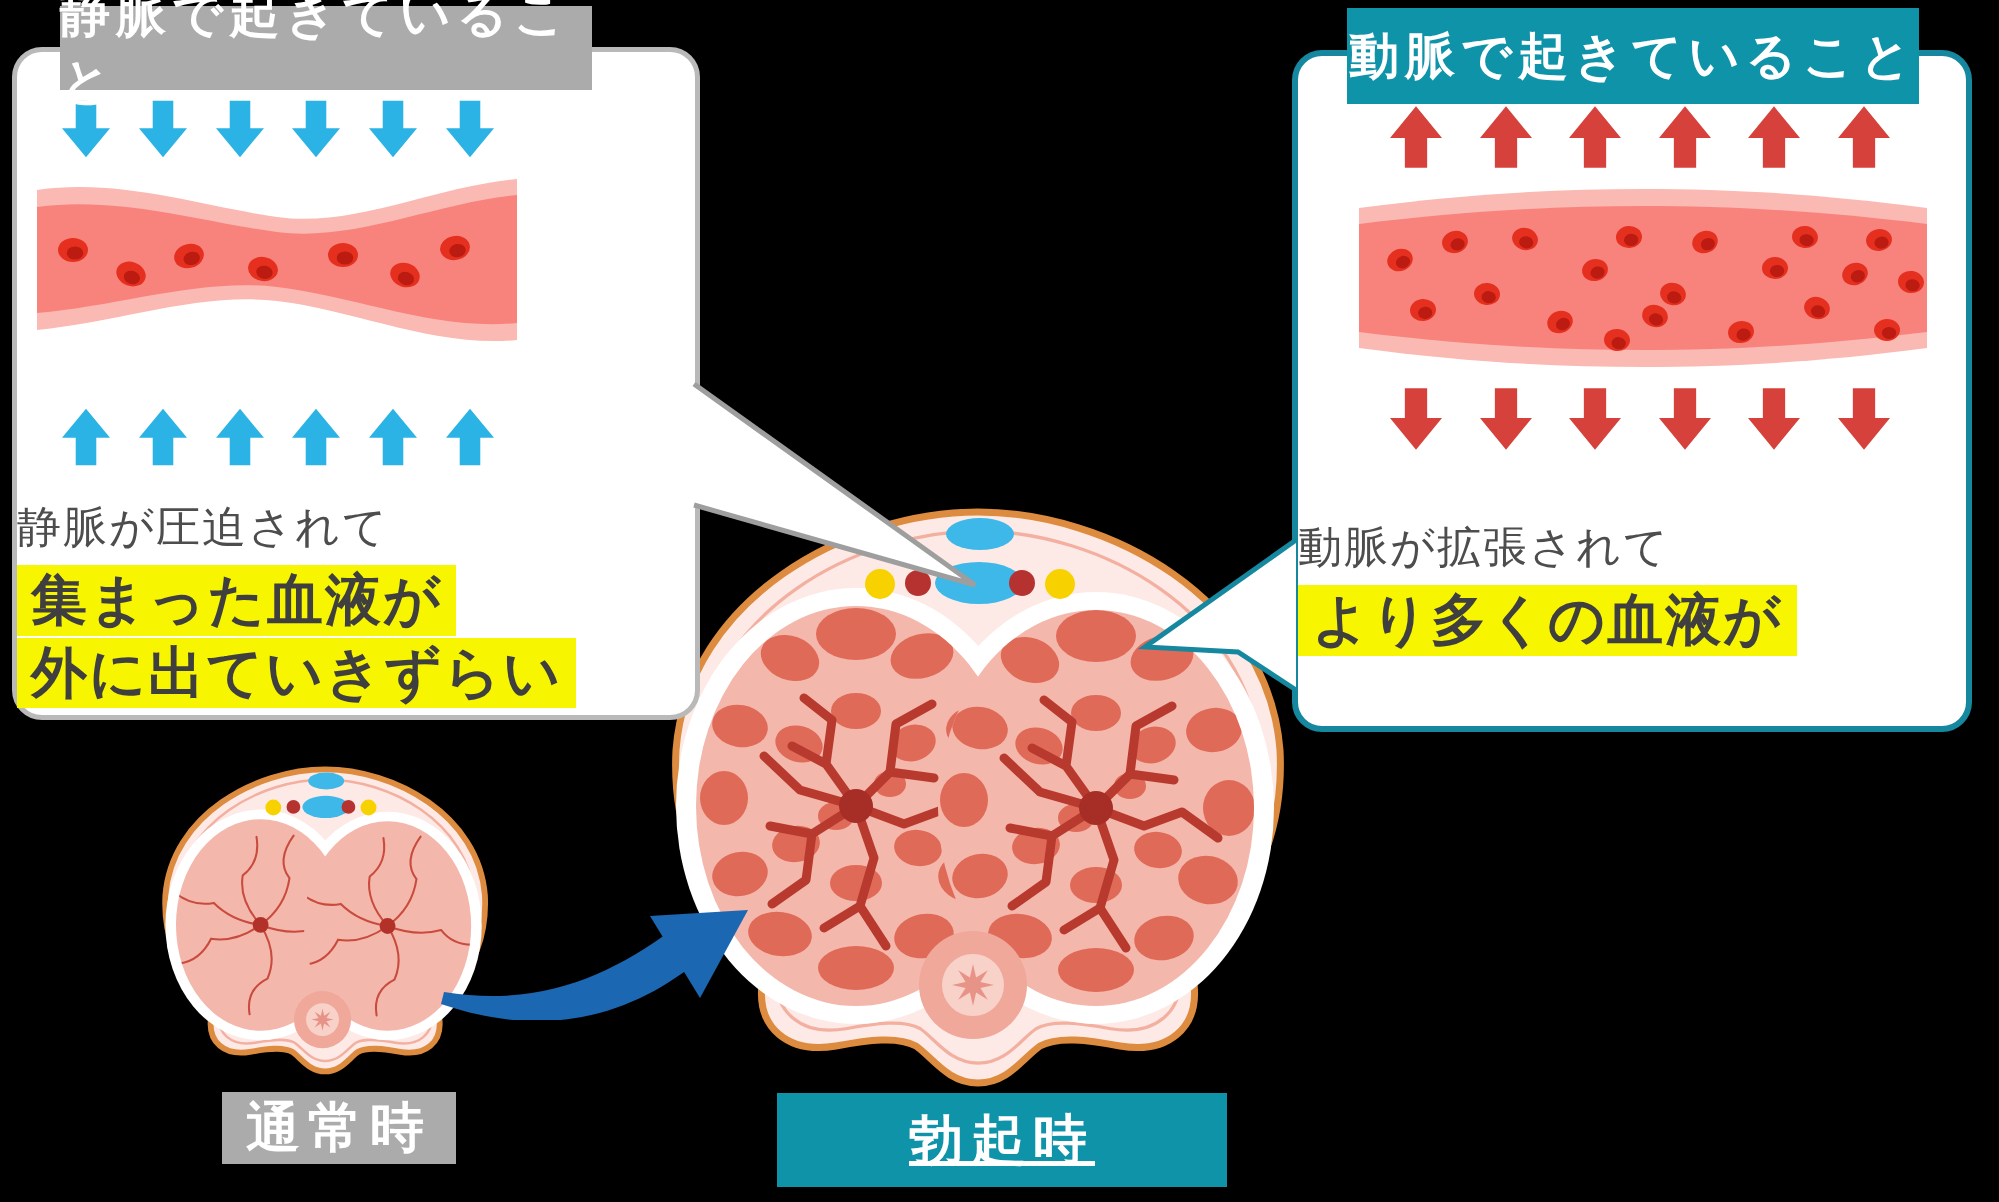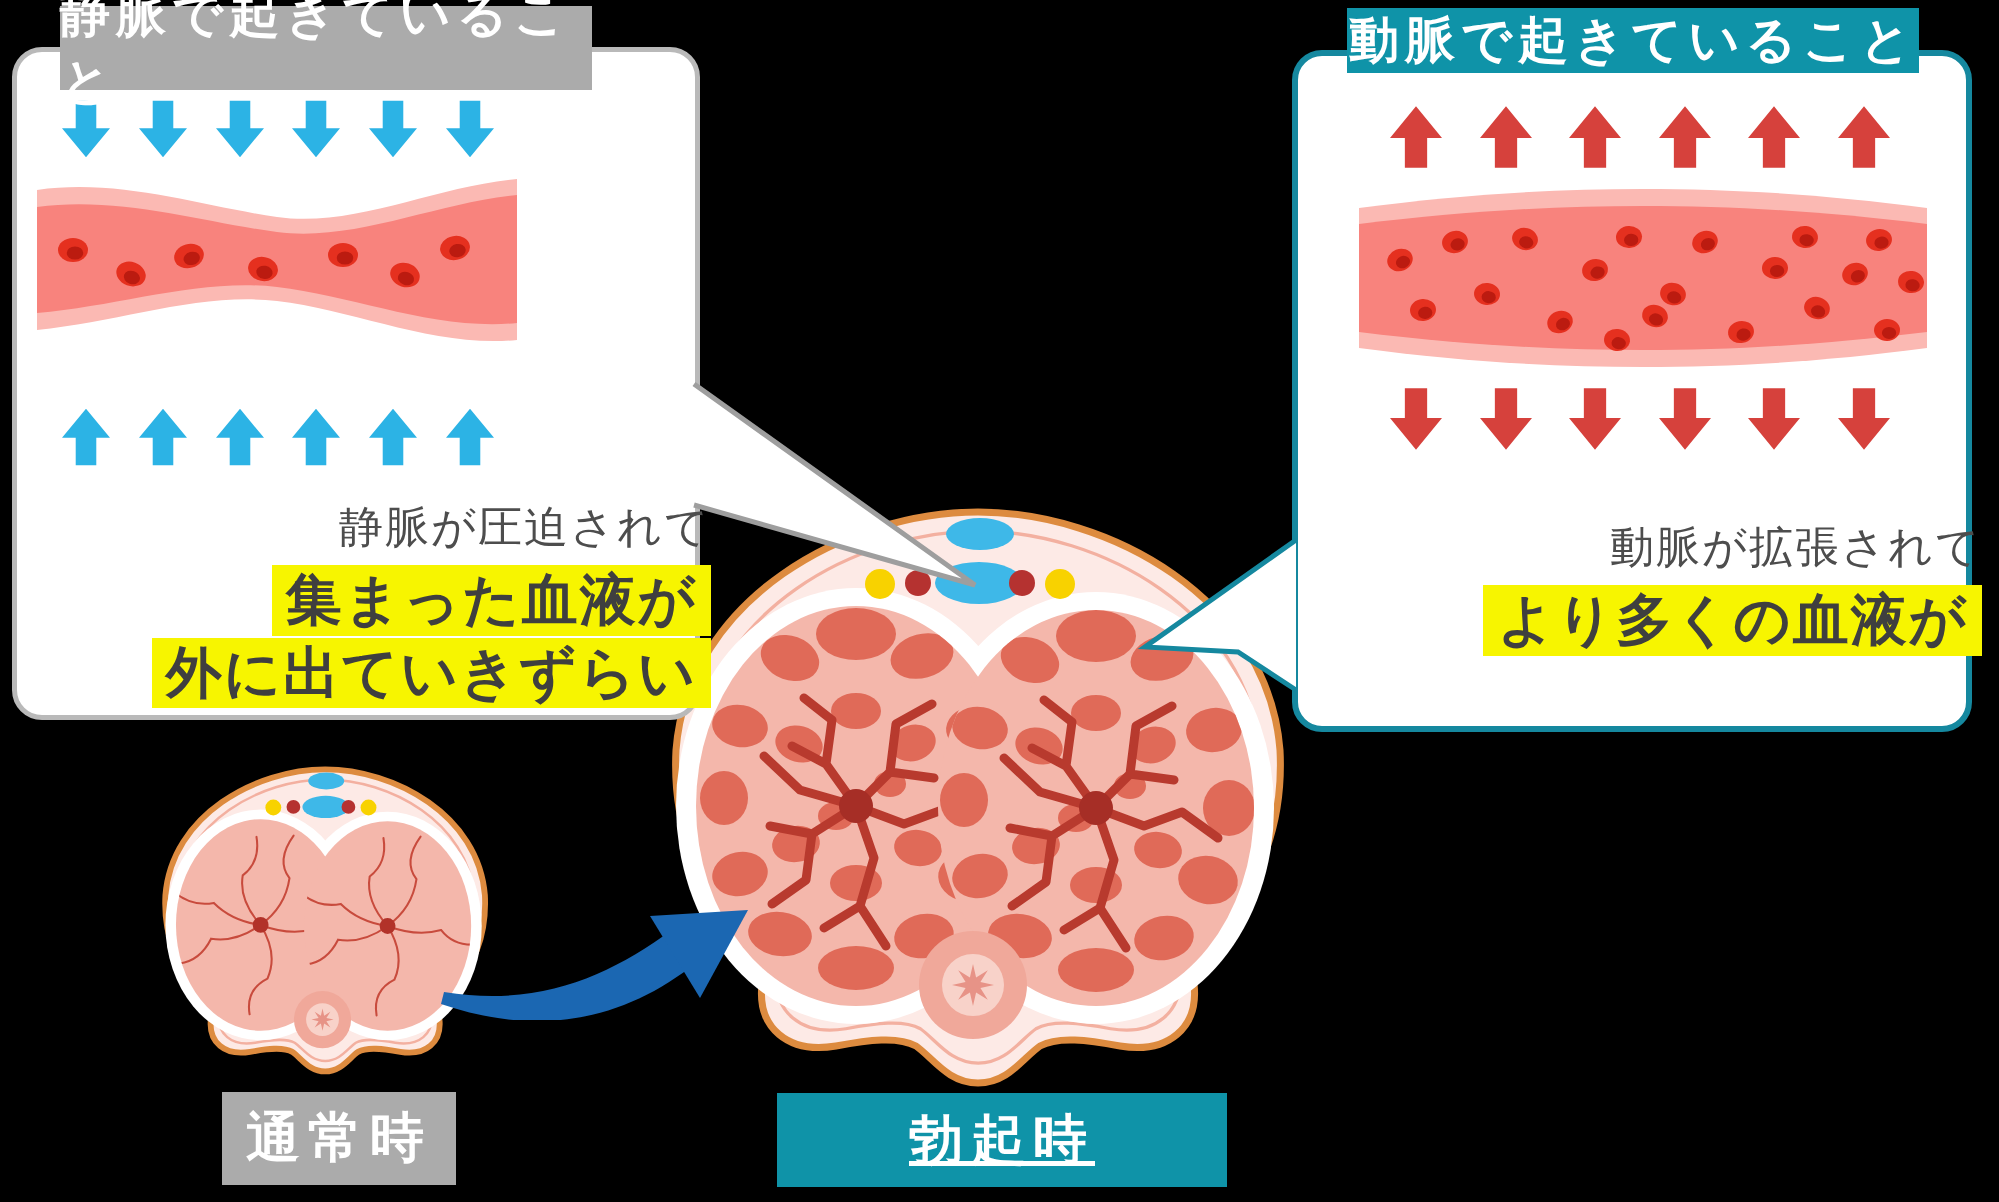--- a/index.html
+++ b/index.html
@@ -4,31 +4,31 @@
 <style>
   html,body{margin:0;padding:0;background:#000;}
   #canvas{position:relative;width:1999px;height:1202px;background:#000;overflow:hidden;
           font-family:"Liberation Sans","DejaVu Sans",sans-serif;}
   .panel{position:absolute;background:#fff;box-sizing:border-box;}
   #panel-left{left:12px;top:47px;width:688px;height:673px;border:5px solid var(--panel-border);border-radius:30px;z-index:2;}
   #panel-right{left:1292px;top:50px;width:680px;height:682px;border:6px solid var(--teal-dark);border-radius:30px;z-index:2;}
   .hdr{position:absolute;display:flex;align-items:center;justify-content:center;color:#fff;
        font-weight:bold;z-index:3;letter-spacing:6px;}
   #hdr-left{left:60px;top:6px;width:532px;height:84px;background:var(--gray-label);font-size:50px;}
-  #hdr-right{left:1347px;top:8px;width:572px;height:65px;background:var(--teal);font-size:50px;}
+  #hdr-right{left:1347px;top:8px;width:572px;height:96px;background:var(--teal);font-size:50px;}
   .arrow-row{position:absolute;display:flex;justify-content:space-between;align-items:center;}
   .vessel{position:absolute;}
-  .caption{position:absolute;left:16px;width:100%;text-align:right;z-index:3;}
+  .caption{position:absolute;left:0;width:100%;text-align:left;z-index:3;}
   .cap-line{font-size:44px;color:var(--text-dark);margin-bottom:8px;letter-spacing:2px;}
   .hl-line{margin:2px 0;}
   .hl{display:inline-block;background:var(--highlight-yellow);color:#3f3f3f;font-weight:bold;
       font-size:56px;padding:4px 14px;letter-spacing:2px;line-height:1.12;}
   .bottom-label{position:absolute;display:flex;align-items:center;justify-content:center;
       color:#fff;font-weight:bold;font-size:54px;letter-spacing:8px;z-index:2;}
-  #label-normal{left:222px;top:1092px;width:234px;height:93px;background:var(--gray-label);}
+  #label-normal{left:222px;top:1092px;width:234px;height:72px;background:var(--gray-label);}
   #label-erect{left:777px;top:1093px;width:450px;height:94px;background:var(--teal);text-decoration:underline;}
   .fig{position:absolute;z-index:1;}
   #overlay{position:absolute;left:0;top:0;z-index:4;pointer-events:none;}
 </style>
 </head>
 <body>
 
 <div id="canvas">
 
   <svg id="cs-large" class="fig" style="left:628px;top:498px;" width="700" height="590" viewBox="0 0 700 590">

